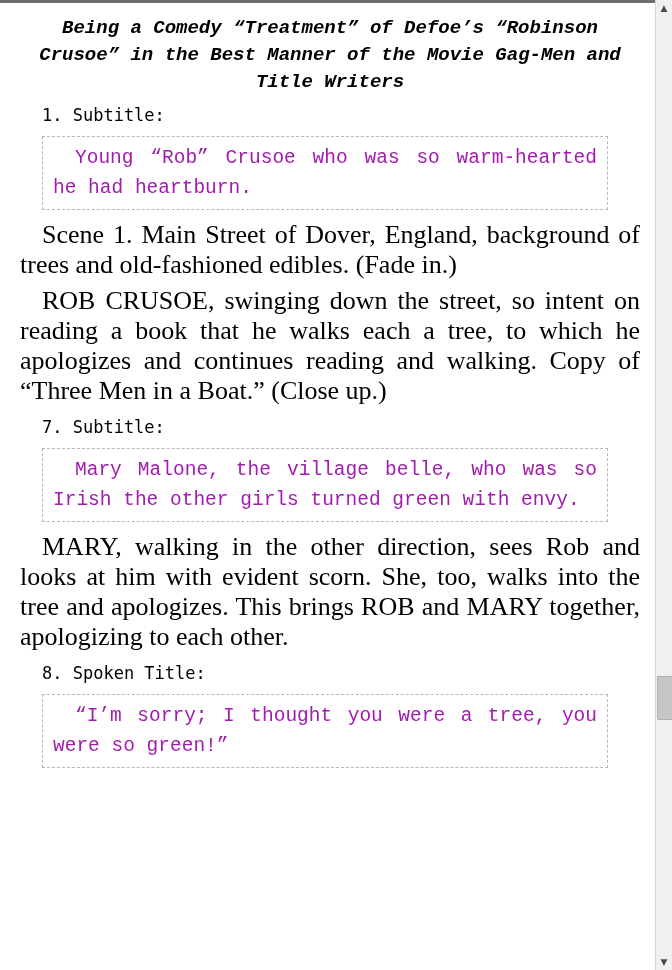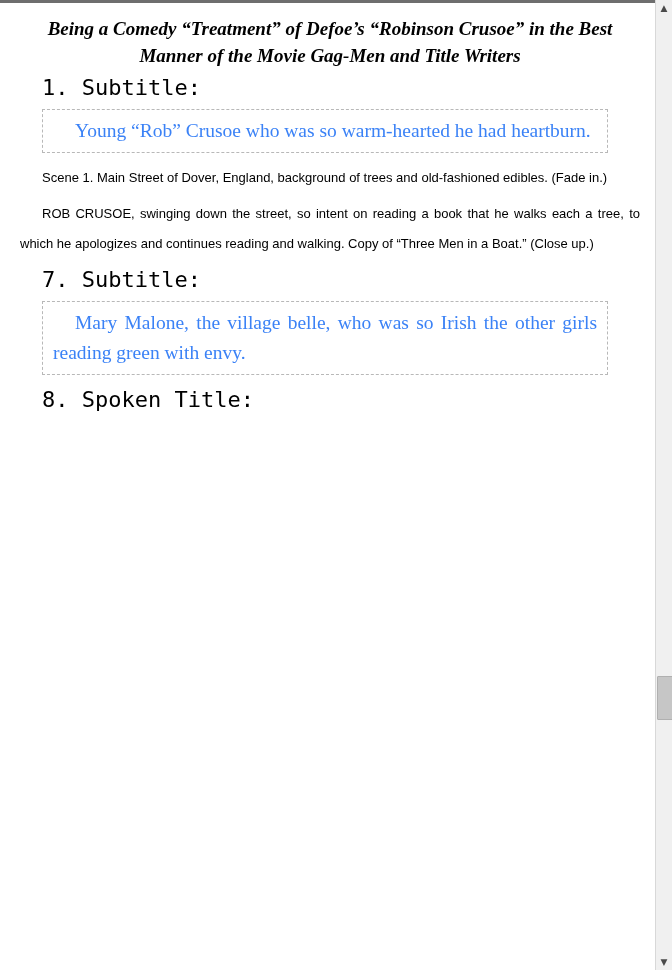--- a/index.html
+++ b/index.html
@@ -68,58 +68,58 @@
     position: absolute;
     top: 3px;
     left: 0;
     width: 656px;
     height: 967px;
     box-sizing: border-box;
     padding: 6px 16px 0 20px;
     overflow: hidden;
   }
   .subtitle-head {
-    font-family: Liberation Serif, serif;
+    font-family: Liberation Mono, monospace;
     font-style: italic;
     font-weight: 700;
     font-size: 19px;
     line-height: 27px;
     text-align: center;
     color: #000;
     margin: 6px 18px 0 18px;
   }
   p.body-text {
-    font-family: Liberation Sans, sans-serif;
-    font-size: 13px;
+    font-family: Liberation Serif, serif;
+    font-size: 26px;
     line-height: 30px;
     color: #000;
     margin: 0 0 6px 0;
     text-align: justify;
     text-indent: 22px;
     white-space: normal;
   }
   .numbered {
     font-family: "DejaVu Sans Mono", monospace;
-    font-size: 22px;
+    font-size: 17px;
     line-height: 30px;
     color: #000;
     margin: 4px 0 6px 0;
     padding-left: 22px;
   }
   .quote-box {
     border: 1px dashed #b8b8b8;
     margin: 0 32px 10px 22px;
     padding: 6px 10px 6px 10px;
     box-sizing: border-box;
   }
   .quote-box p {
-    font-family: Liberation Serif, serif;
+    font-family: Liberation Mono, monospace;
     font-size: 19.5px;
     line-height: 30px;
-    color: #3b82f6;
+    color: #a21caf;
     margin: 0;
     text-align: justify;
     text-indent: 22px;
   }
 </style>
 </head>
 <body>
 
 <div id="page">
 
@@ -135,26 +135,30 @@
       <p>Young “Rob” Crusoe who was so warm-hearted he had heartburn.</p>
     </div>
 
     <p class="body-text">Scene 1.  Main Street of Dover, England, background of trees and old-fashioned edibles. (Fade in.)</p>
 
     <p class="body-text">ROB CRUSOE, swinging down the street, so intent on reading a book that he walks each a tree, to which he apologizes and continues reading and walking. Copy of “Three Men in a Boat.” (Close up.)</p>
 
     <div class="numbered">7. Subtitle:</div>
 
     <div class="quote-box">
-      <p>Mary Malone, the village belle, who was so Irish the other girls reading green with envy.</p>
+      <p>Mary Malone, the village belle, who was so Irish the other girls turned green with envy.</p>
     </div>
 
+    <p class="body-text">MARY, walking in the other direction, sees Rob and looks at him with evident scorn. She, too, walks into the tree and apologizes. This brings ROB and MARY together, apologizing to each other.</p>
 
     <div class="numbered">8. Spoken Title:</div>
 
+    <div class="quote-box">
+      <p>“I’m sorry; I thought you were a tree, you were so green!”</p>
+    </div>
 
   </div>
 
   <div class="scrollbar">
     <div class="scroll-arrow up">▲</div>
     <div class="scroll-thumb"></div>
     <div class="scroll-arrow down">▼</div>
   </div>
 
 </div>

